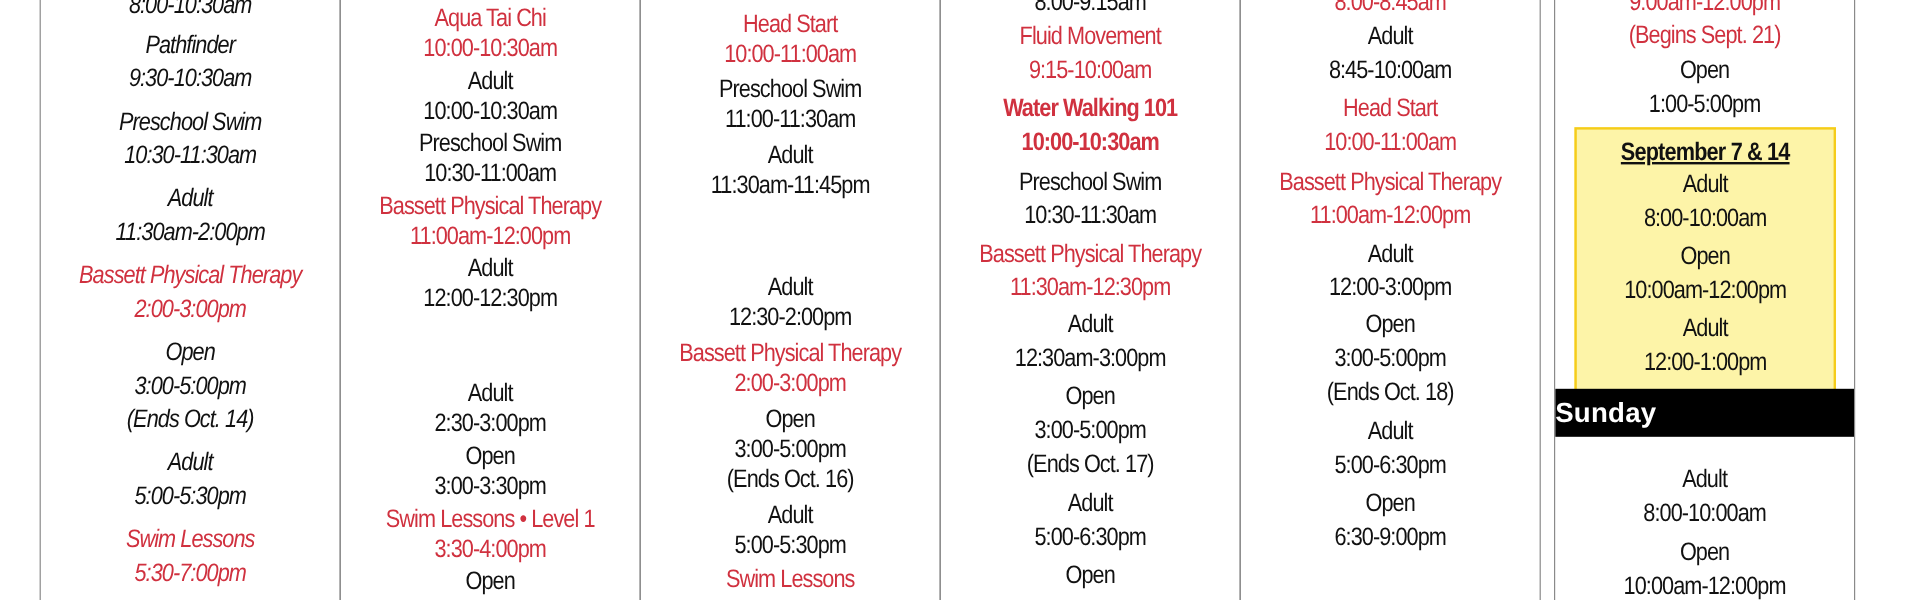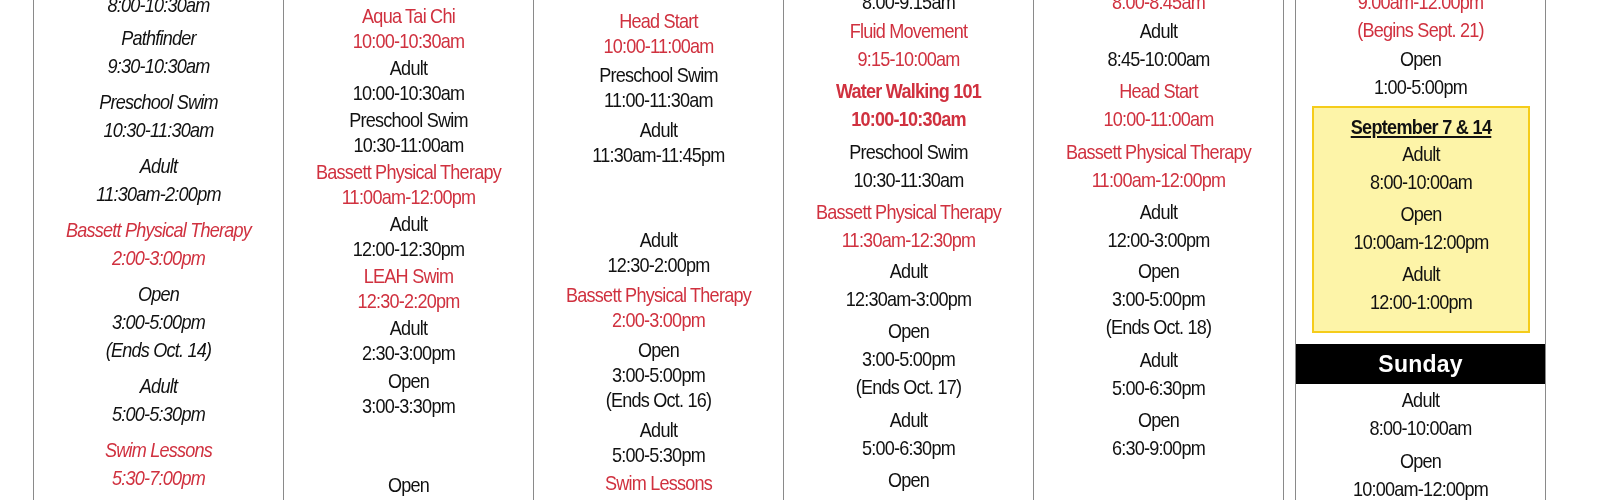--- a/index.html
+++ b/index.html
@@ -21,22 +21,22 @@
   .sat-box {
     position: absolute; left: 16px; width: 218px; top: 106px; height: 227px;
     background: #fdf4a8; border: 2.5px solid #f5cc1a;
   }
   .sat-box-title {
     display: block; text-align: center; font-weight: bold; font-size: 21px;
     line-height: 26px; margin-top: 6px; text-decoration: underline; color: #111;
     letter-spacing: -0.8px; transform: scaleX(0.86);
   }
   .sunday-bar {
-    position: absolute; left: 0; width: 100%; top: 344px; height: 40px;
-    background: #000000; color: #ffffff; text-align: center;
+    position: absolute; left: 0; width: 100%; top: 324px; height: 40px;
+    background: #000000; color: #ffffff; text-align: left;
     font-weight: bold; font-size: 23px; line-height: 40px; letter-spacing: 0.2px;
   }
 </style>
 </head>
 <body>
 
 <div class="col" style="left:33px;font-style:italic;">
   <div class="entry" style="top:-9px;">
     <span class="line">8:00-10:30am</span>
   </div>
@@ -85,31 +85,31 @@
     <span class="line">10:30-11:00am</span>
   </div>
   <div class="entry red" style="top:159px;">
     <span class="line">Bassett Physical Therapy</span>
     <span class="line">11:00am-12:00pm</span>
   </div>
   <div class="entry" style="top:211px;">
     <span class="line">Adult</span>
     <span class="line">12:00-12:30pm</span>
   </div>
-  <div class="entry red" style="top:263px;">
-    <span class="line">LEAH Swim</span>
-    <span class="line">12:30-2:20pm</span>
-  </div>
   <div class="entry" style="top:315px;">
     <span class="line">Adult</span>
     <span class="line">2:30-3:00pm</span>
   </div>
   <div class="entry" style="top:368px;">
     <span class="line">Open</span>
     <span class="line">3:00-3:30pm</span>
+  </div>
+  <div class="entry red" style="top:420px;">
+    <span class="line">Swim Lessons • Level 1</span>
+    <span class="line">3:30-4:00pm</span>
   </div>
   <div class="entry" style="top:472px;">
     <span class="line">Open</span>
   </div>
 </div>
 
 <div class="col tight" style="left:533px;">
   <div class="entry red" style="top:8px;">
     <span class="line">Head Start</span>
     <span class="line">10:00-11:00am</span>

